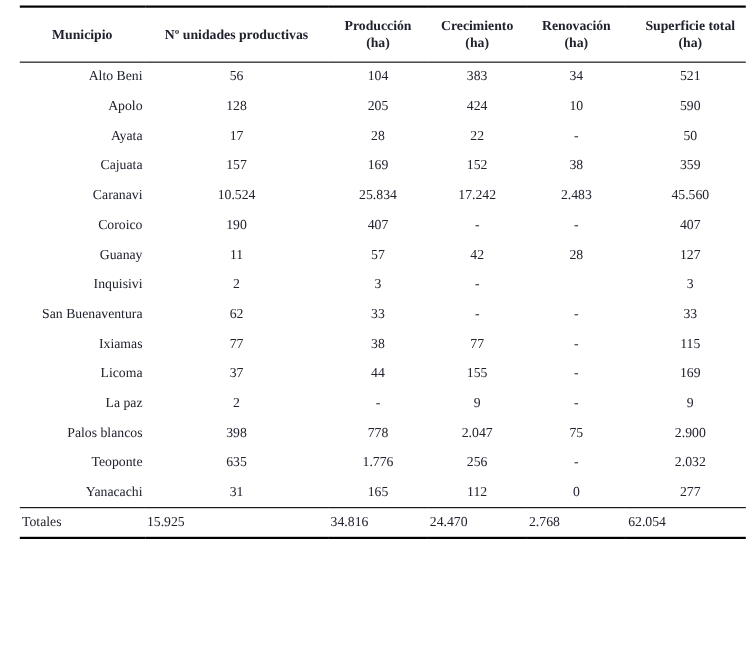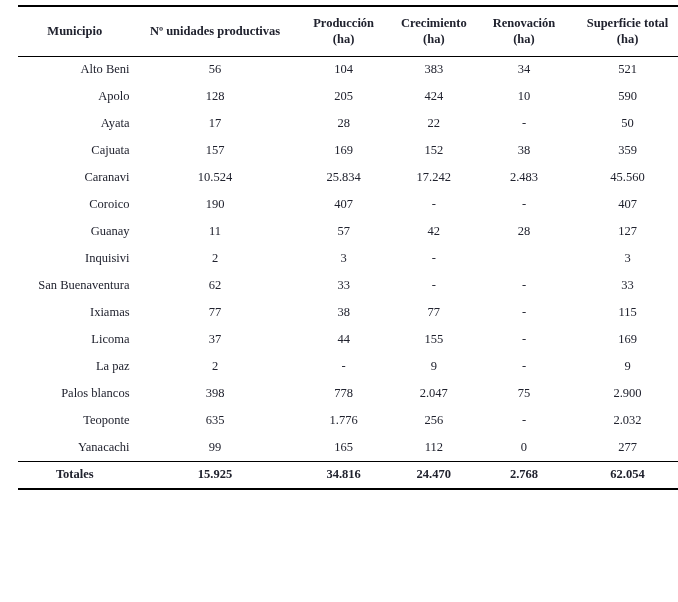--- a/index.html
+++ b/index.html
@@ -42,24 +42,24 @@
     vertical-align: middle;
     padding: 0 2px;
     white-space: nowrap;
   }
   tbody td.muni {
     text-align: right;
     padding-left: 6px;
   }
   tfoot td {
     border-top: 1px solid #000;
-    font-weight: bold;
+    font-weight: normal;
     font-size: 12.5px;
     height: 28px;
-    text-align: center;
+    text-align: left;
     vertical-align: middle;
     padding: 0 2px;
   }
 </style>
 </head>
 <body>
 
 <div class="table-wrap">
   <table class="data-table">
     <colgroup>
@@ -204,21 +204,21 @@
         <tr>
           <td class="muni">Teoponte</td>
           <td>635</td>
           <td>1.776</td>
           <td>256</td>
           <td>-</td>
           <td>2.032</td>
         </tr>
         <tr>
           <td class="muni">Yanacachi</td>
-          <td>99</td>
+          <td>31</td>
           <td>165</td>
           <td>112</td>
           <td>0</td>
           <td>277</td>
         </tr>
       </tbody>
     <tfoot>
       <tr>
         <td>Totales</td>
         <td>15.925</td>

